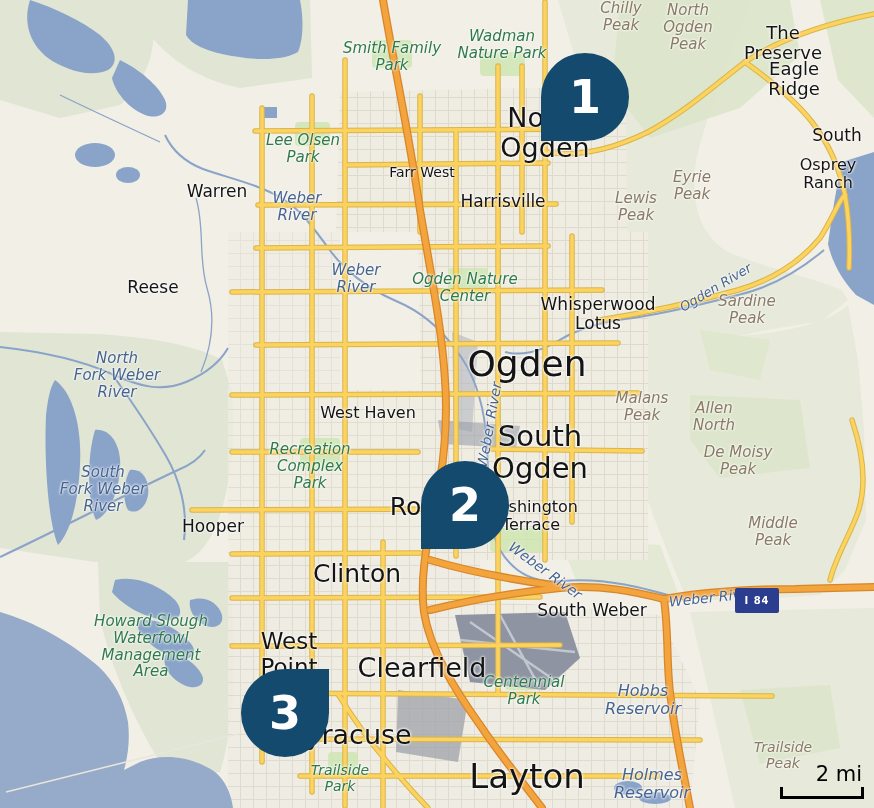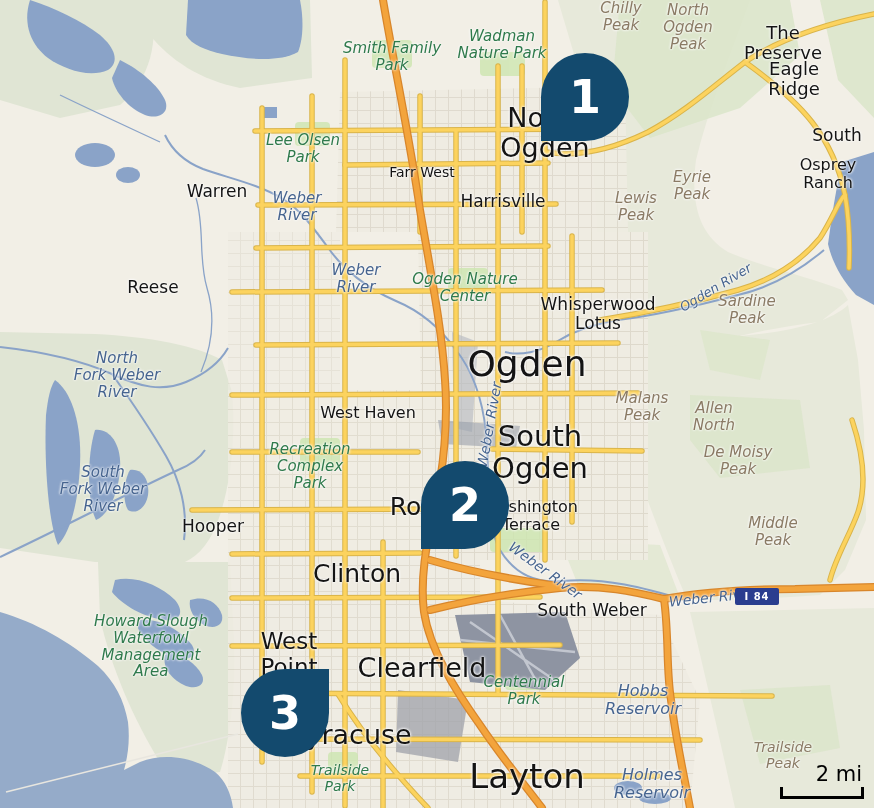--- a/index.html
+++ b/index.html
@@ -22,21 +22,21 @@
   .marker{
     position:absolute;width:88px;height:88px;background:#134a6e;z-index:30;
   }
   .tip-bl{border-radius:50% 50% 50% 0;}
   .tip-tr{border-radius:50% 0 50% 50%;}
   .marker-num{
     position:absolute;inset:0;display:flex;align-items:center;justify-content:center;
     color:#ffffff;font-weight:bold;font-size:46px;
   }
   .shield{
-    position:absolute;width:44px;height:17px;background:#2a3d8f;border-radius:2px;
+    position:absolute;width:44px;height:25px;background:#2a3d8f;border-radius:2px;
     display:flex;align-items:center;justify-content:center;z-index:20;
   }
   .shield span{color:#fff;font-size:10px;font-weight:bold;letter-spacing:1px;}
   #attribution{
     position:absolute;left:8px;top:779px;font-size:15.5px;color:#141414;z-index:40;
   }
   #scalebar{
     position:absolute;right:10px;top:764px;width:84px;text-align:center;z-index:40;color:#000;
   }
   #scalebar .scale-label{font-size:21px;line-height:1;margin-bottom:2px;text-align:right;padding-right:2px;}

